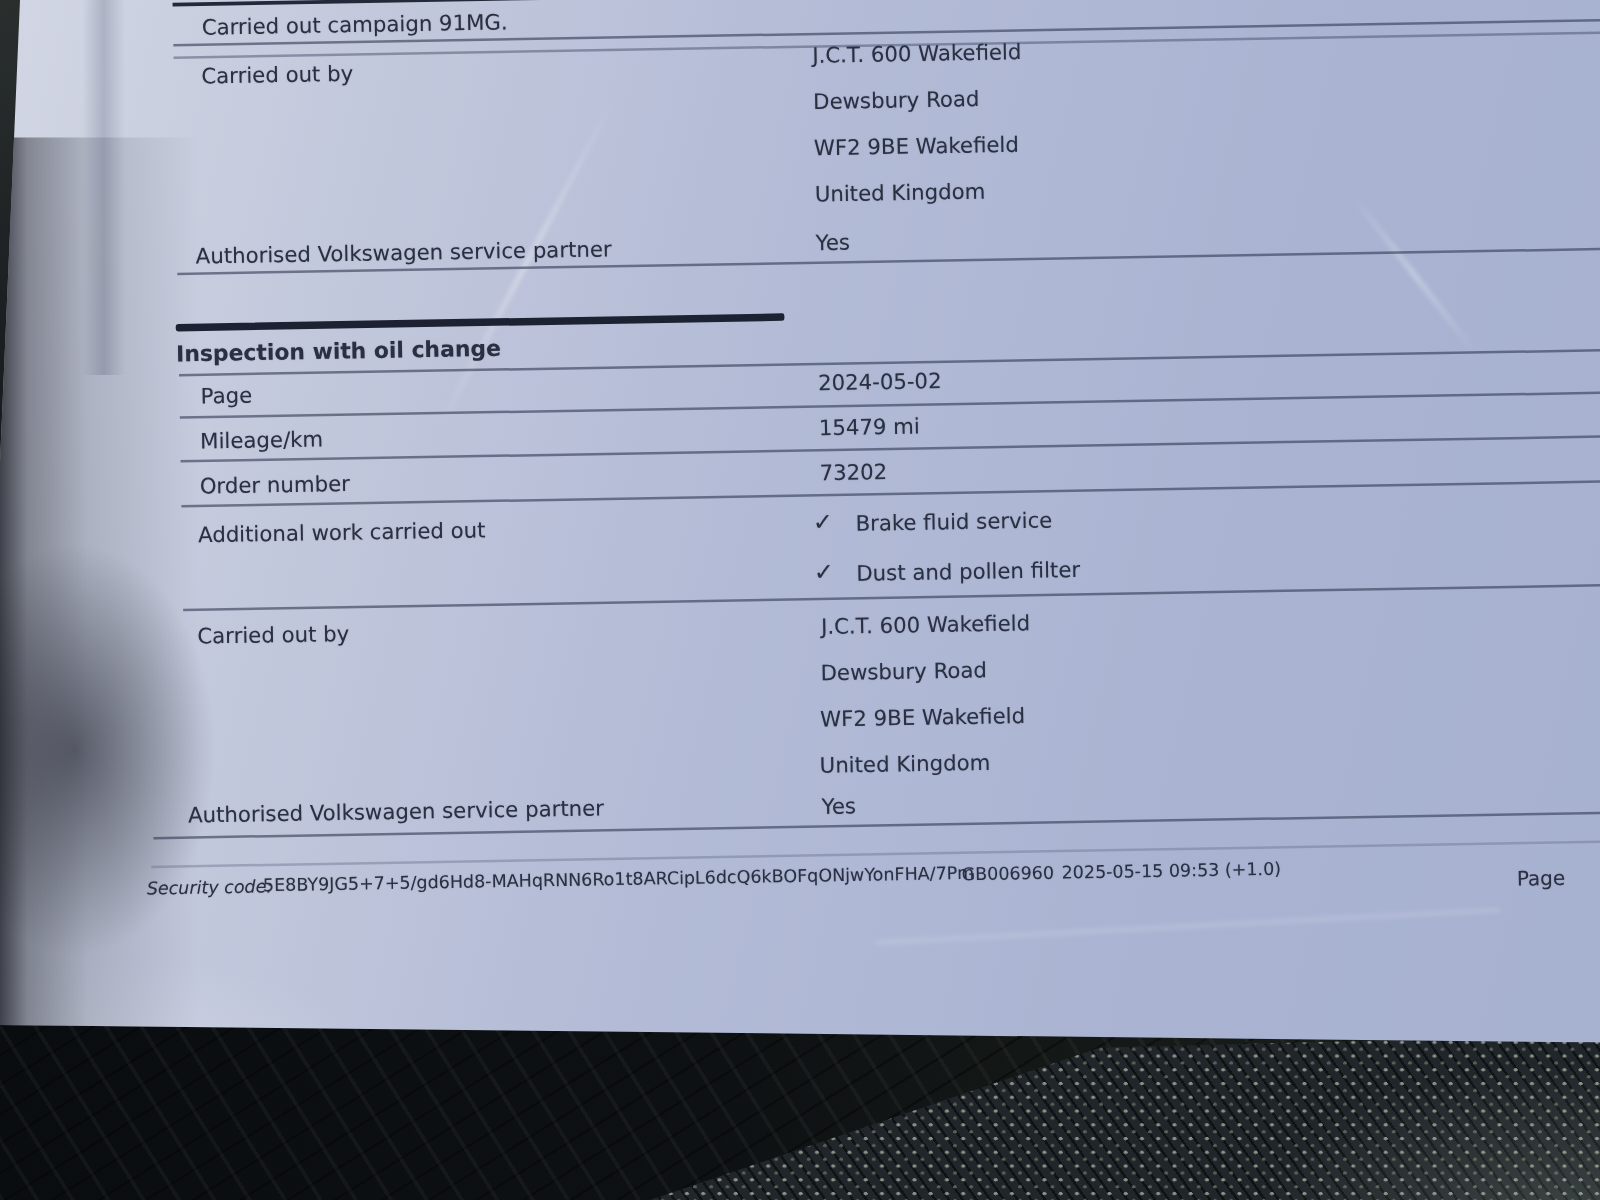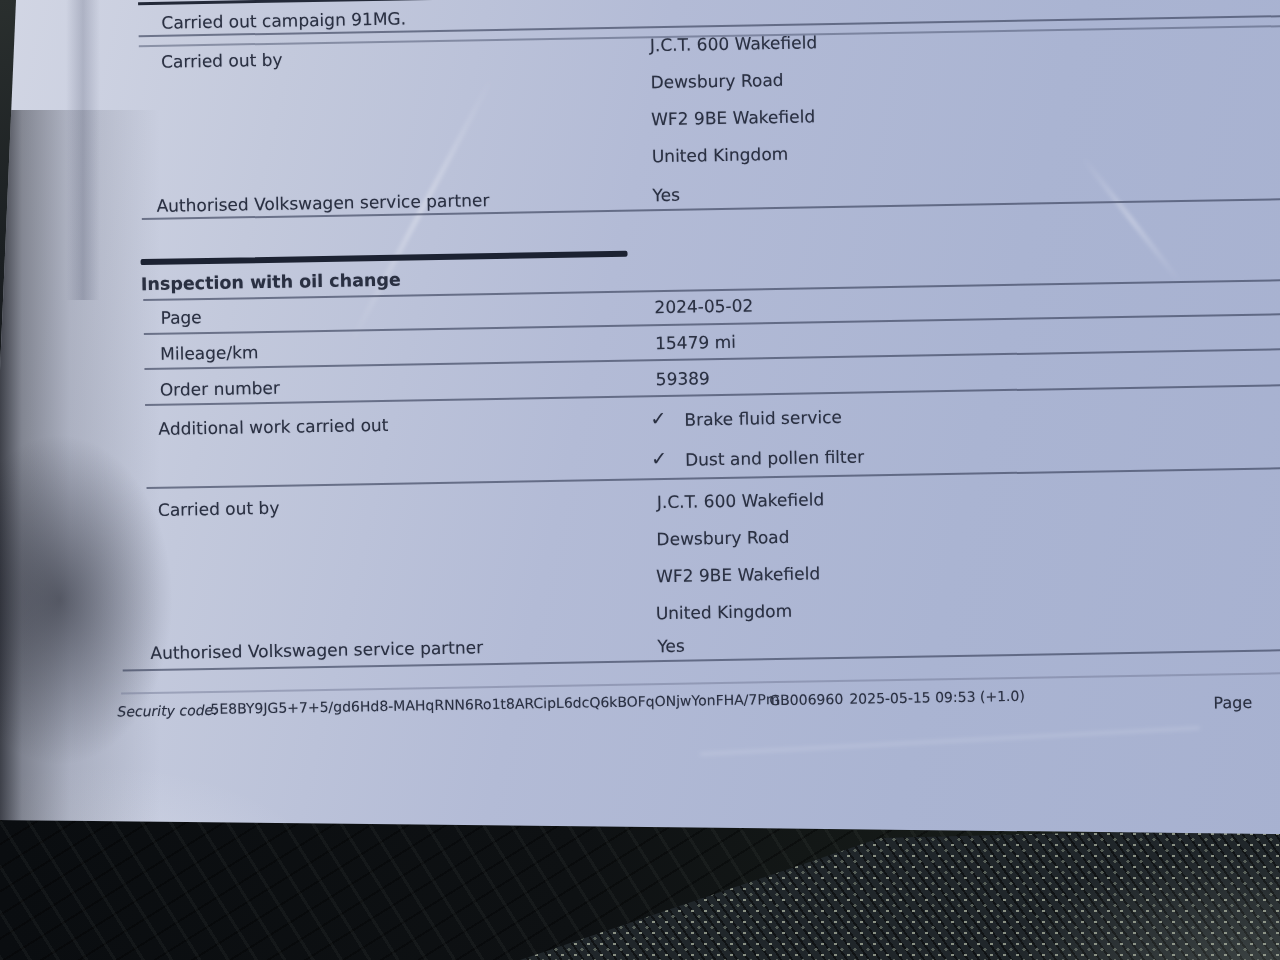--- a/index.html
+++ b/index.html
@@ -109,21 +109,21 @@
 
       <div class="t bold" style="left:143px;top:274px">Inspection with oil change</div>
 
       <div class="t" style="left:162px;top:308px">Page</div>
       <div class="t" style="left:656px;top:306px">2024-05-02</div>
 
       <div class="t" style="left:161px;top:344px">Mileage/km</div>
       <div class="t" style="left:656px;top:342px">15479 mi</div>
 
       <div class="t" style="left:160px;top:380px">Order number</div>
-      <div class="t" style="left:656px;top:378px">59389</div>
+      <div class="t" style="left:656px;top:378px">73202</div>
 
       <div class="t" style="left:158px;top:419px">Additional work carried out</div>
       <div class="check" style="left:650px;top:417px">✓</div>
       <div class="t" style="left:684px;top:419px">Brake fluid service</div>
       <div class="check" style="left:650px;top:457px">✓</div>
       <div class="t" style="left:684px;top:459px">Dust and pollen filter</div>
 
       <div class="t" style="left:156px;top:500px">Carried out by</div>
       <div class="t" style="left:655px;top:501px">J.C.T. 600 Wakefield</div>
       <div class="t" style="left:654px;top:538px">Dewsbury Road</div>

